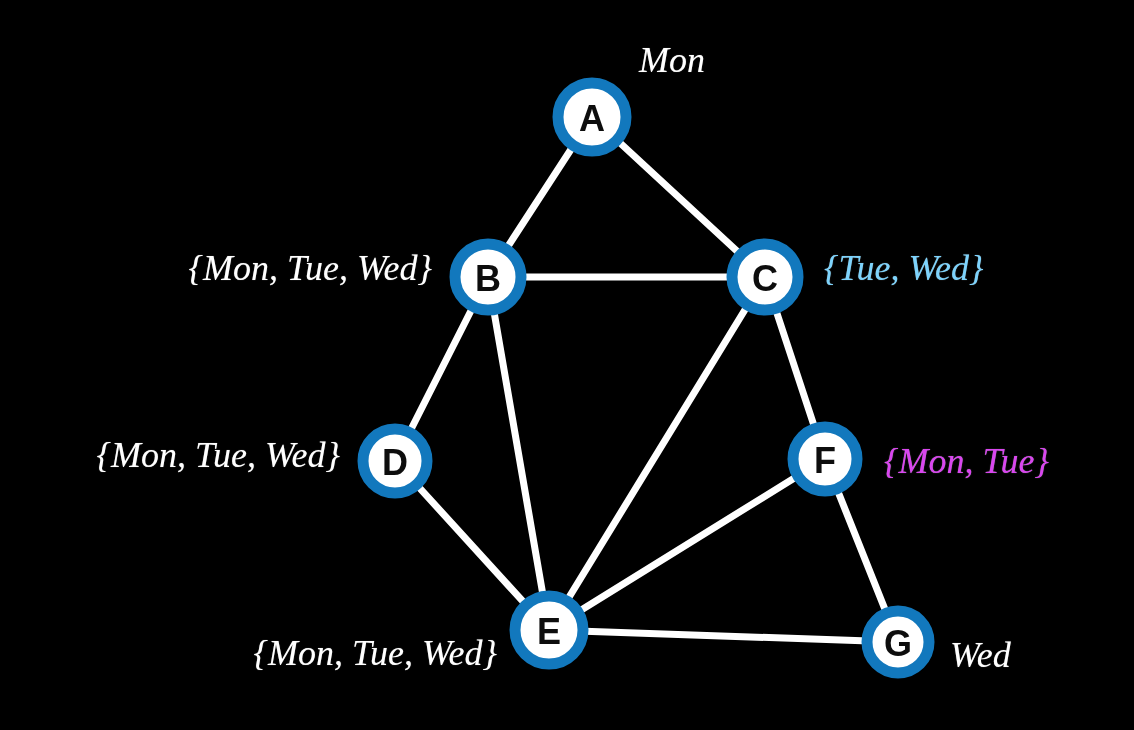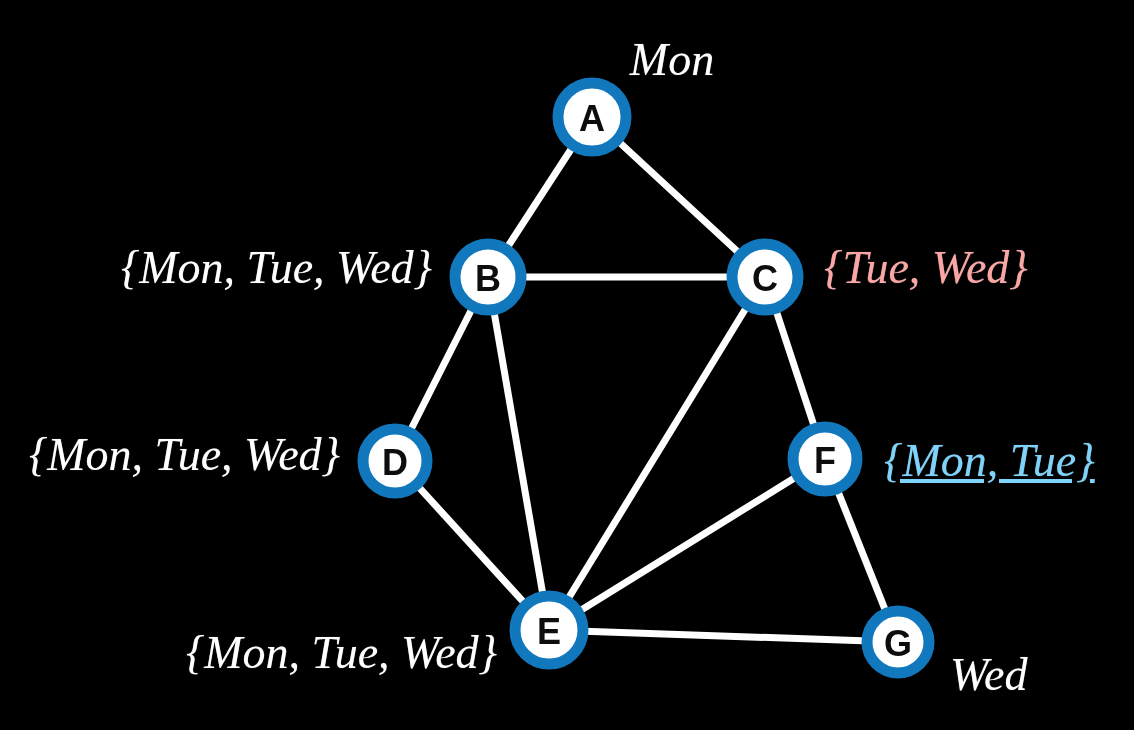--- a/index.html
+++ b/index.html
@@ -42,21 +42,21 @@
     font-weight: bold;
     font-size: 36px;
     text-anchor: middle;
     dominant-baseline: central;
   }
   .domain-label {
     position: absolute;
     color: #ffffff;
     font-family: "Liberation Serif", "DejaVu Serif", serif;
     font-style: italic;
-    font-size: 46px;
+    font-size: 36px;
     white-space: nowrap;
     line-height: 1;
     text-shadow: 0 0 1px rgba(255,255,255,0.45);
   }
   .label-right { transform: translate(0, -50%); }
   .label-left  { transform: translate(-100%, -50%); font-style: italic; }
   .label-center{ transform: translate(-50%, -50%); }
 </style>
 </head>
 <body>
@@ -103,19 +103,19 @@
         </g>
         <g>
           <circle cx="898" cy="642" r="31" class="node-ring" fill="#ffffff" stroke="#1278bd"></circle>
           <text x="898" y="643" class="node-letter" fill="#0d0d0d">G</text>
         </g>
       </g>
   </svg>
   <div id="label-layer">
       <div class="domain-label label-center" style="left: 672px; top: 60px; color: rgb(255, 255, 255);">Mon</div>
       <div class="domain-label label-left" style="left: 432px; top: 268px; color: rgb(255, 255, 255);">{Mon, Tue, Wed}</div>
-      <div class="domain-label label-right" style="left: 824px; top: 268px; color: #fca5a5;">{Tue, Wed}</div>
+      <div class="domain-label label-right" style="left: 824px; top: 268px; color: #7dd3fc;">{Tue, Wed}</div>
       <div class="domain-label label-left" style="left: 340px; top: 455px; color: rgb(255, 255, 255);">{Mon, Tue, Wed}</div>
       <div class="domain-label label-left" style="left: 497px; top: 653px; color: rgb(255, 255, 255);">{Mon, Tue, Wed}</div>
-      <div class="domain-label label-right" style="left: 884px; top: 461px; color: #7dd3fc; text-decoration: underline;">{Mon, Tue}</div>
-      <div class="domain-label label-right" style="left: 950px; top: 655px; color: rgb(255, 255, 255); margin-top: 20px;">Wed</div>
+      <div class="domain-label label-right" style="left: 884px; top: 461px; color: #d946ef;">{Mon, Tue}</div>
+      <div class="domain-label label-right" style="left: 950px; top: 655px; color: rgb(255, 255, 255);">Wed</div>
     </div>
 </div>
 
 </body></html>

